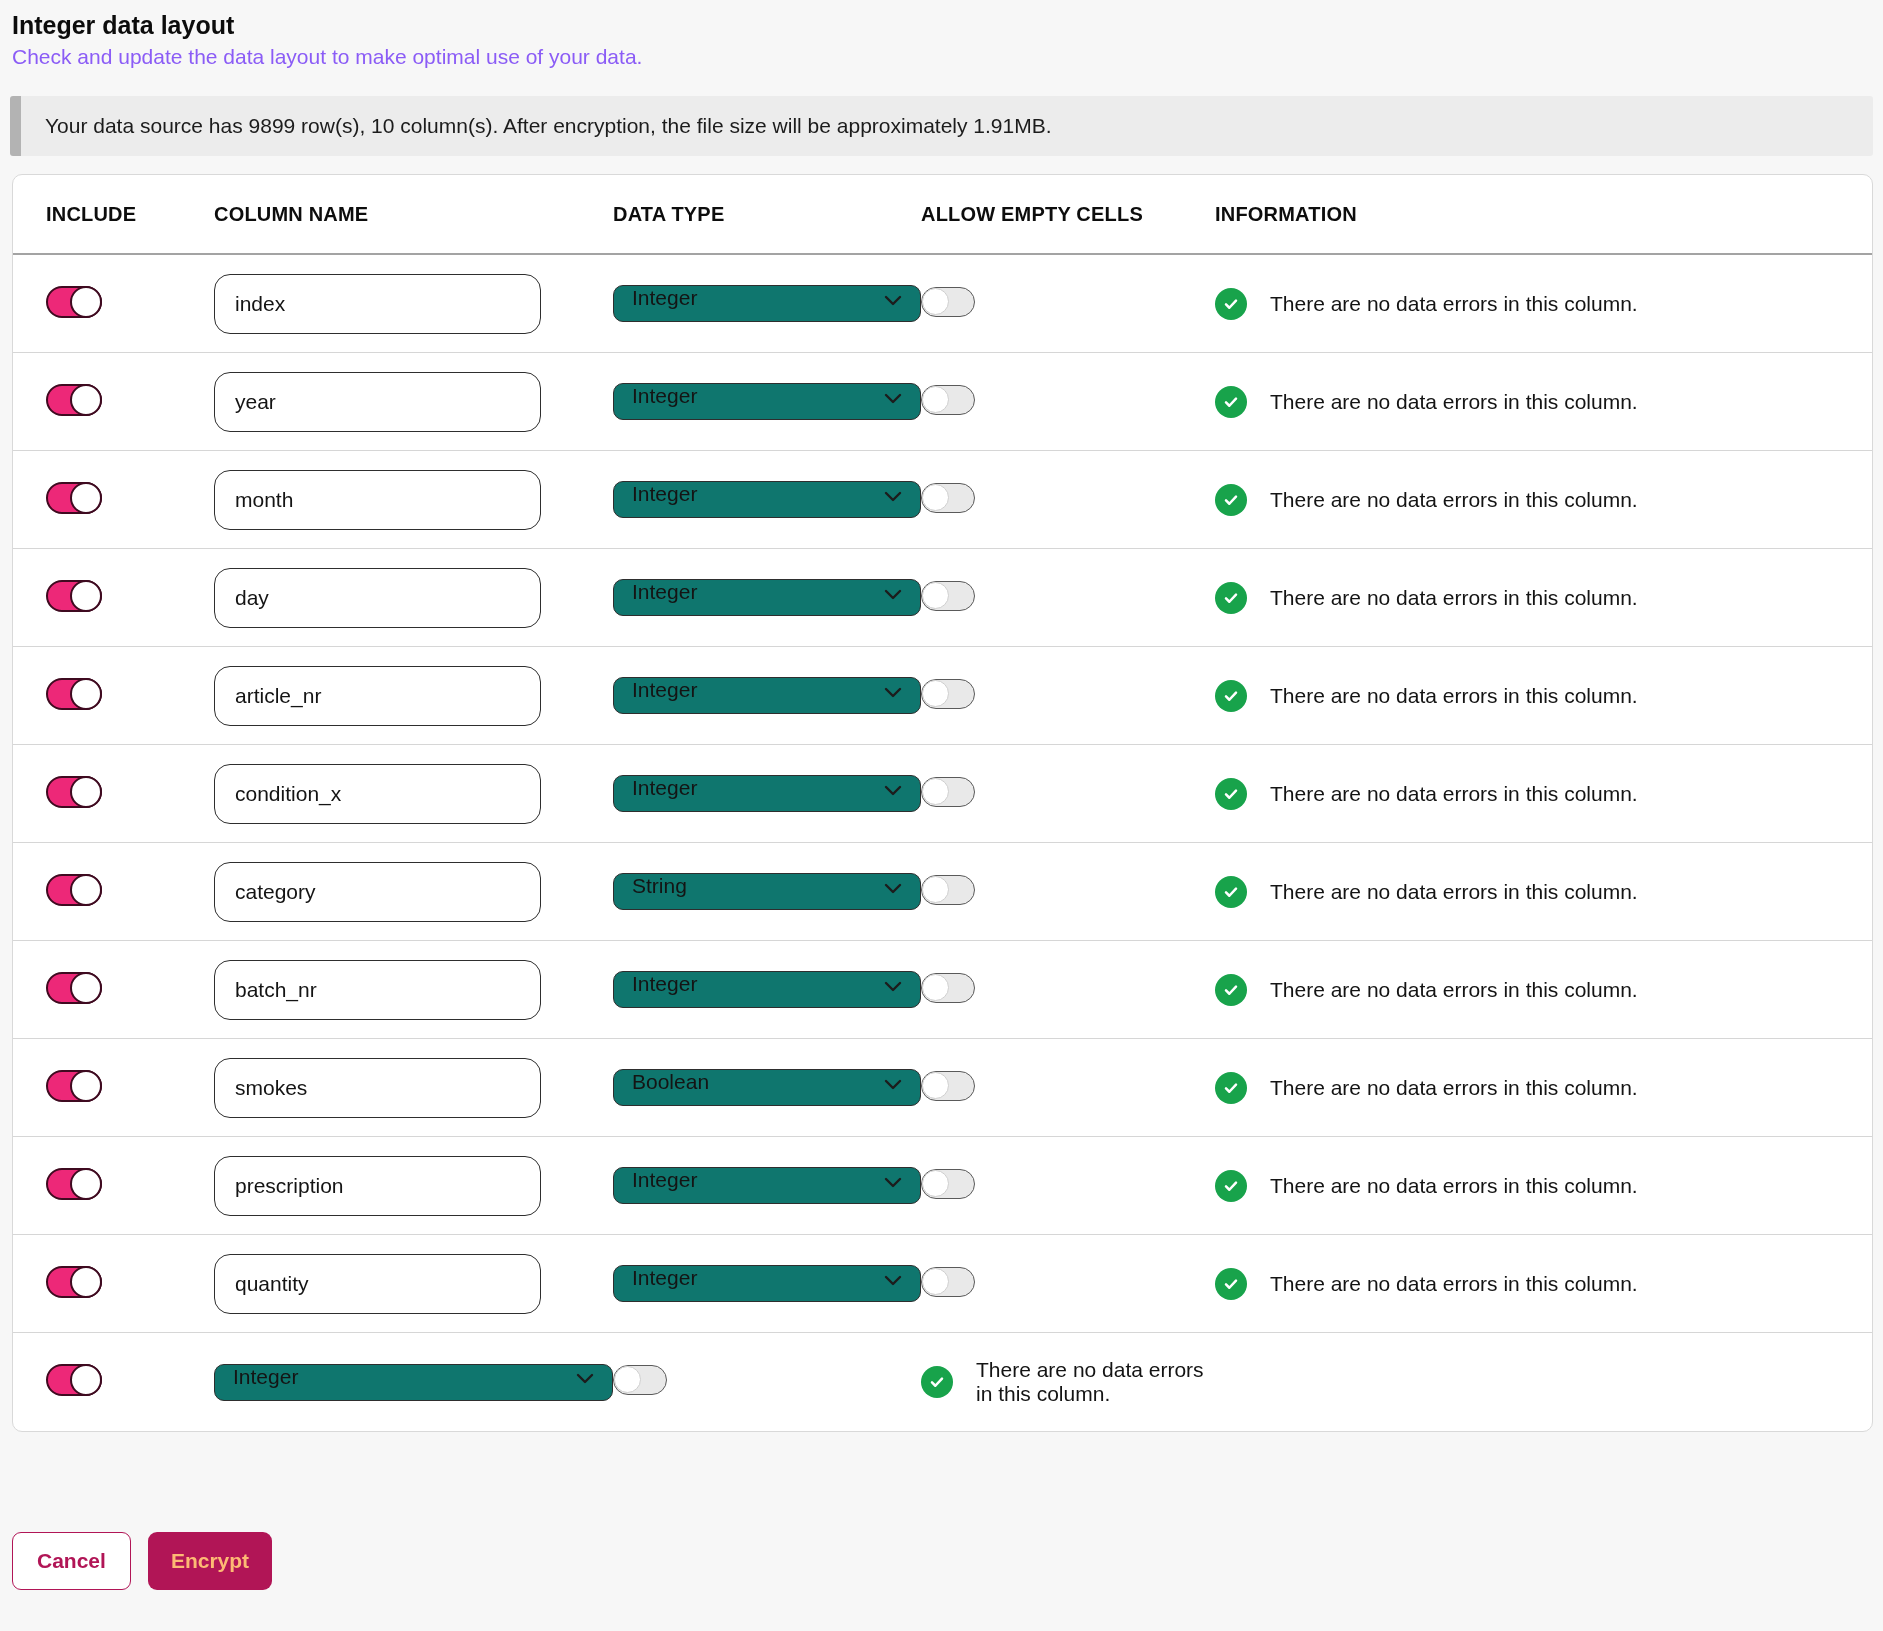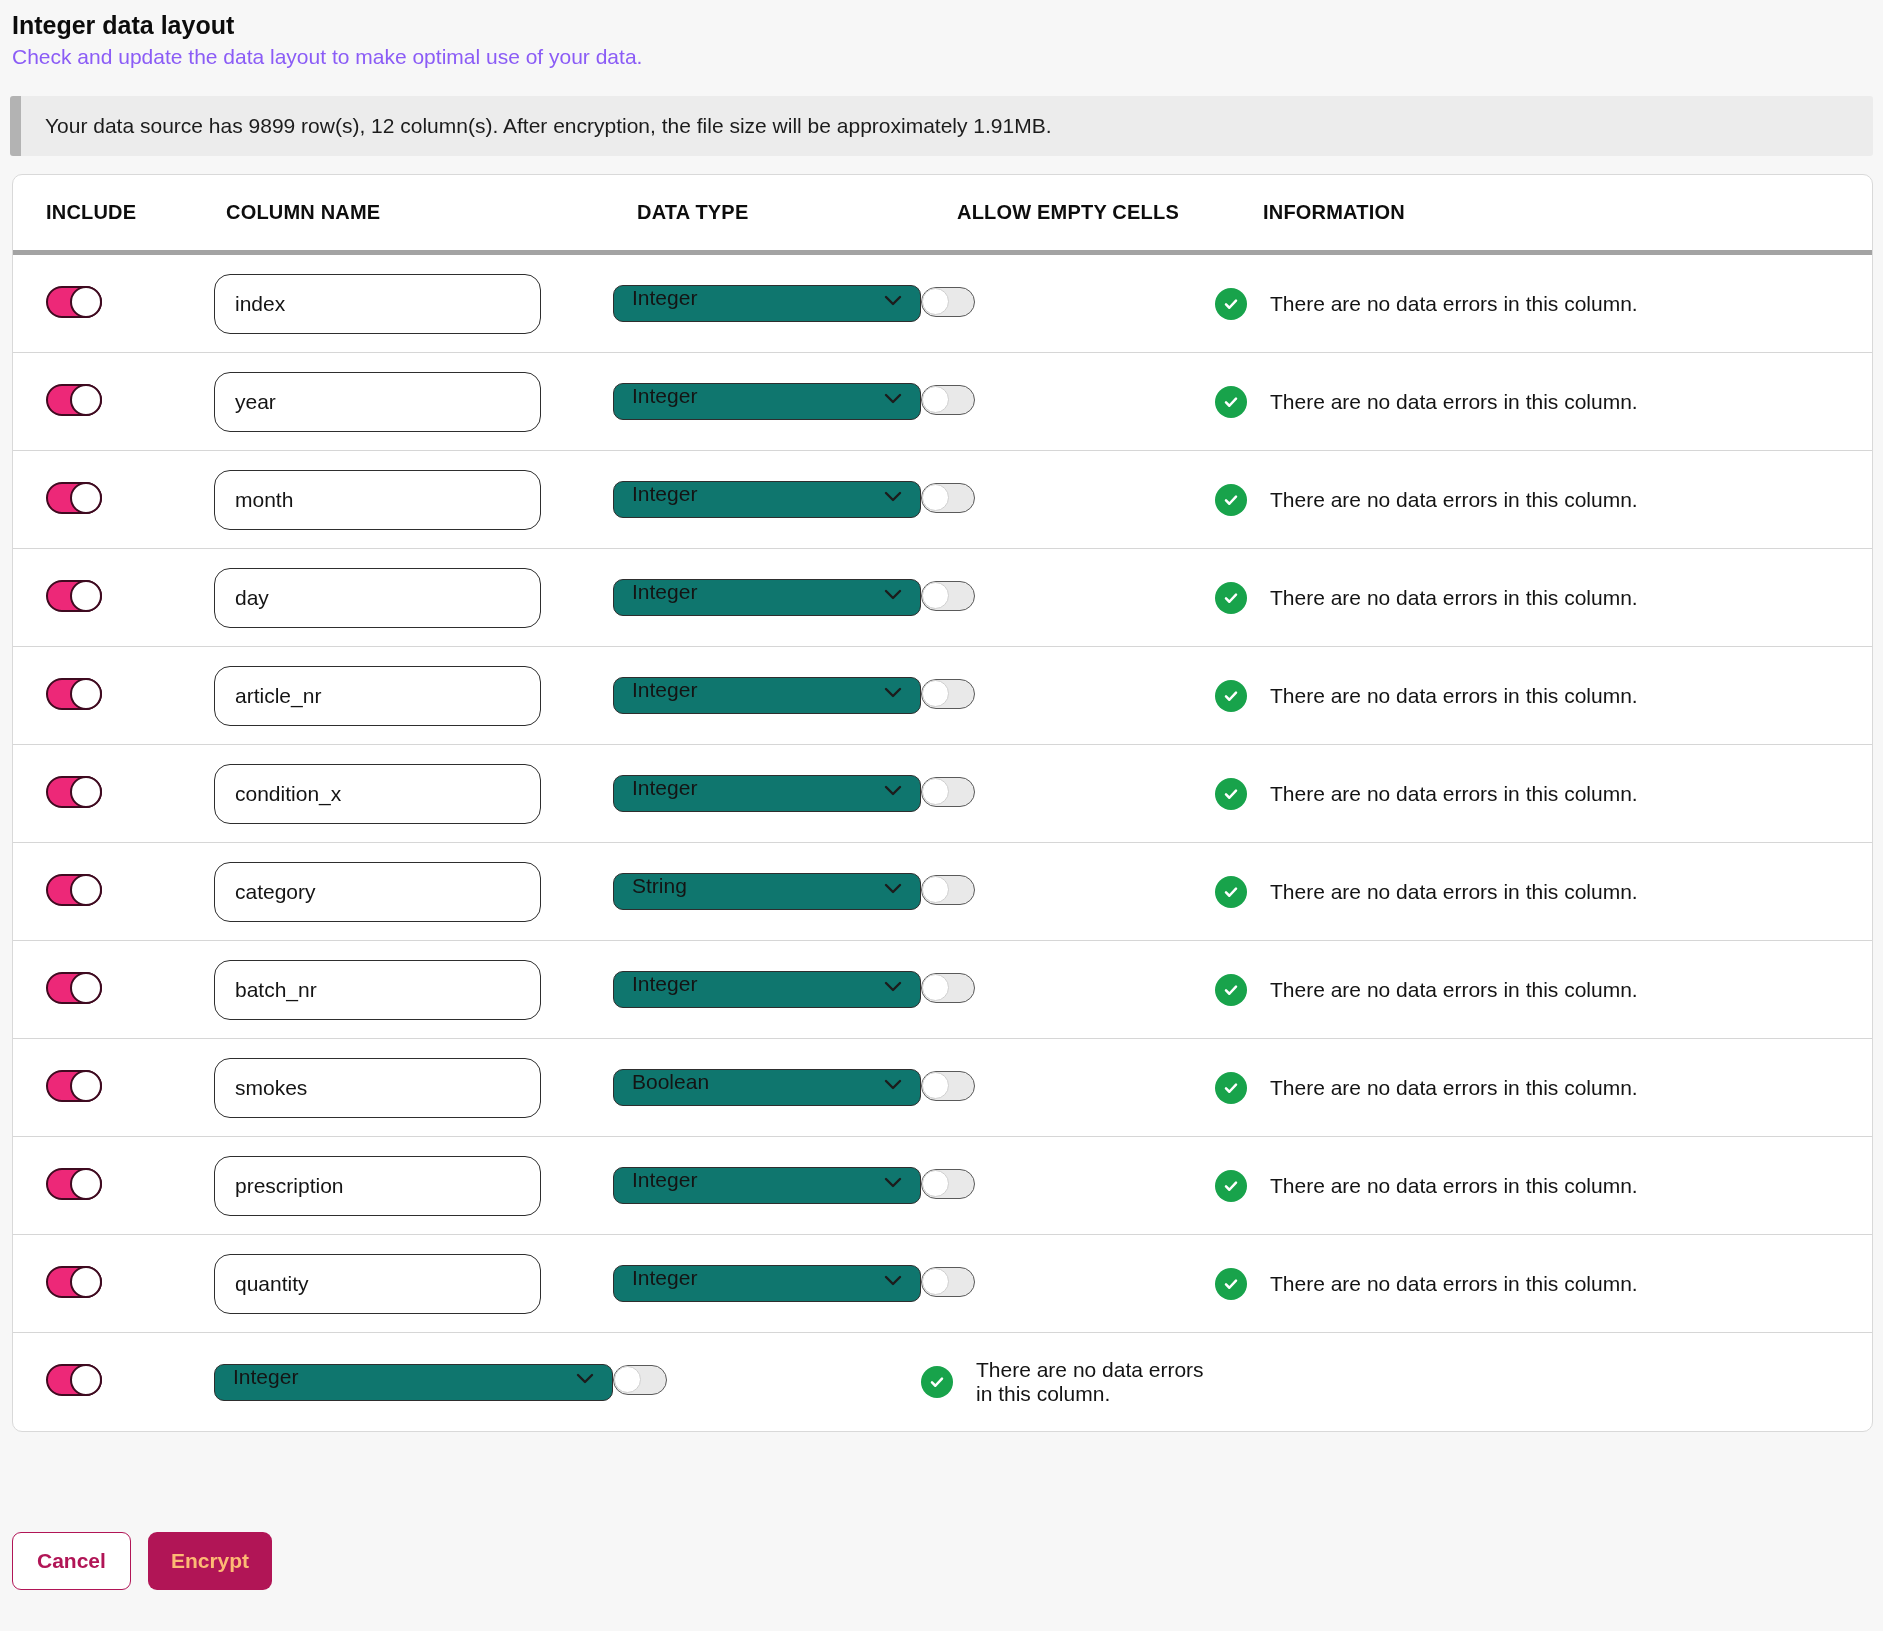--- a/index.html
+++ b/index.html
@@ -39,22 +39,21 @@
     overflow:hidden;
   }
   .grid-row{
     display:grid;
     grid-template-columns:168px 399px 308px 294px 1fr;
     align-items:center;
     padding-left:33px;
   }
   .thead{
     height:80px;
-    border-bottom:5px solid #a3a3a3;
-    gap:12px;
+    border-bottom:2px solid #a3a3a3;
   }
   .th{
     font-size:20px;font-weight:bold;color:#0d0d0d;letter-spacing:.2px;
   }
   .row{
     height:98px;
     border-bottom:1px solid #d6d6d6;
   }
   .row:last-child{border-bottom:none;}
 
@@ -145,21 +144,21 @@
 </style>
 </head>
 <body>
 
 <div class="page">
 
   <div class="page-title">Integer data layout</div>
   <div class="page-subtitle">Check and update the data layout to make optimal use of your data.</div>
 
   <div class="info-banner">
-    <span>Your data source has 9899 row(s), 12 column(s). After encryption, the file size will be approximately 1.91MB.</span>
+    <span>Your data source has 9899 row(s), 10 column(s). After encryption, the file size will be approximately 1.91MB.</span>
   </div>
 
   <div class="table-card">
     <div class="grid-row thead">
       <div class="th">INCLUDE</div>
       <div class="th">COLUMN NAME</div>
       <div class="th">DATA TYPE</div>
       <div class="th">ALLOW EMPTY CELLS</div>
       <div class="th">INFORMATION</div>
     </div>

